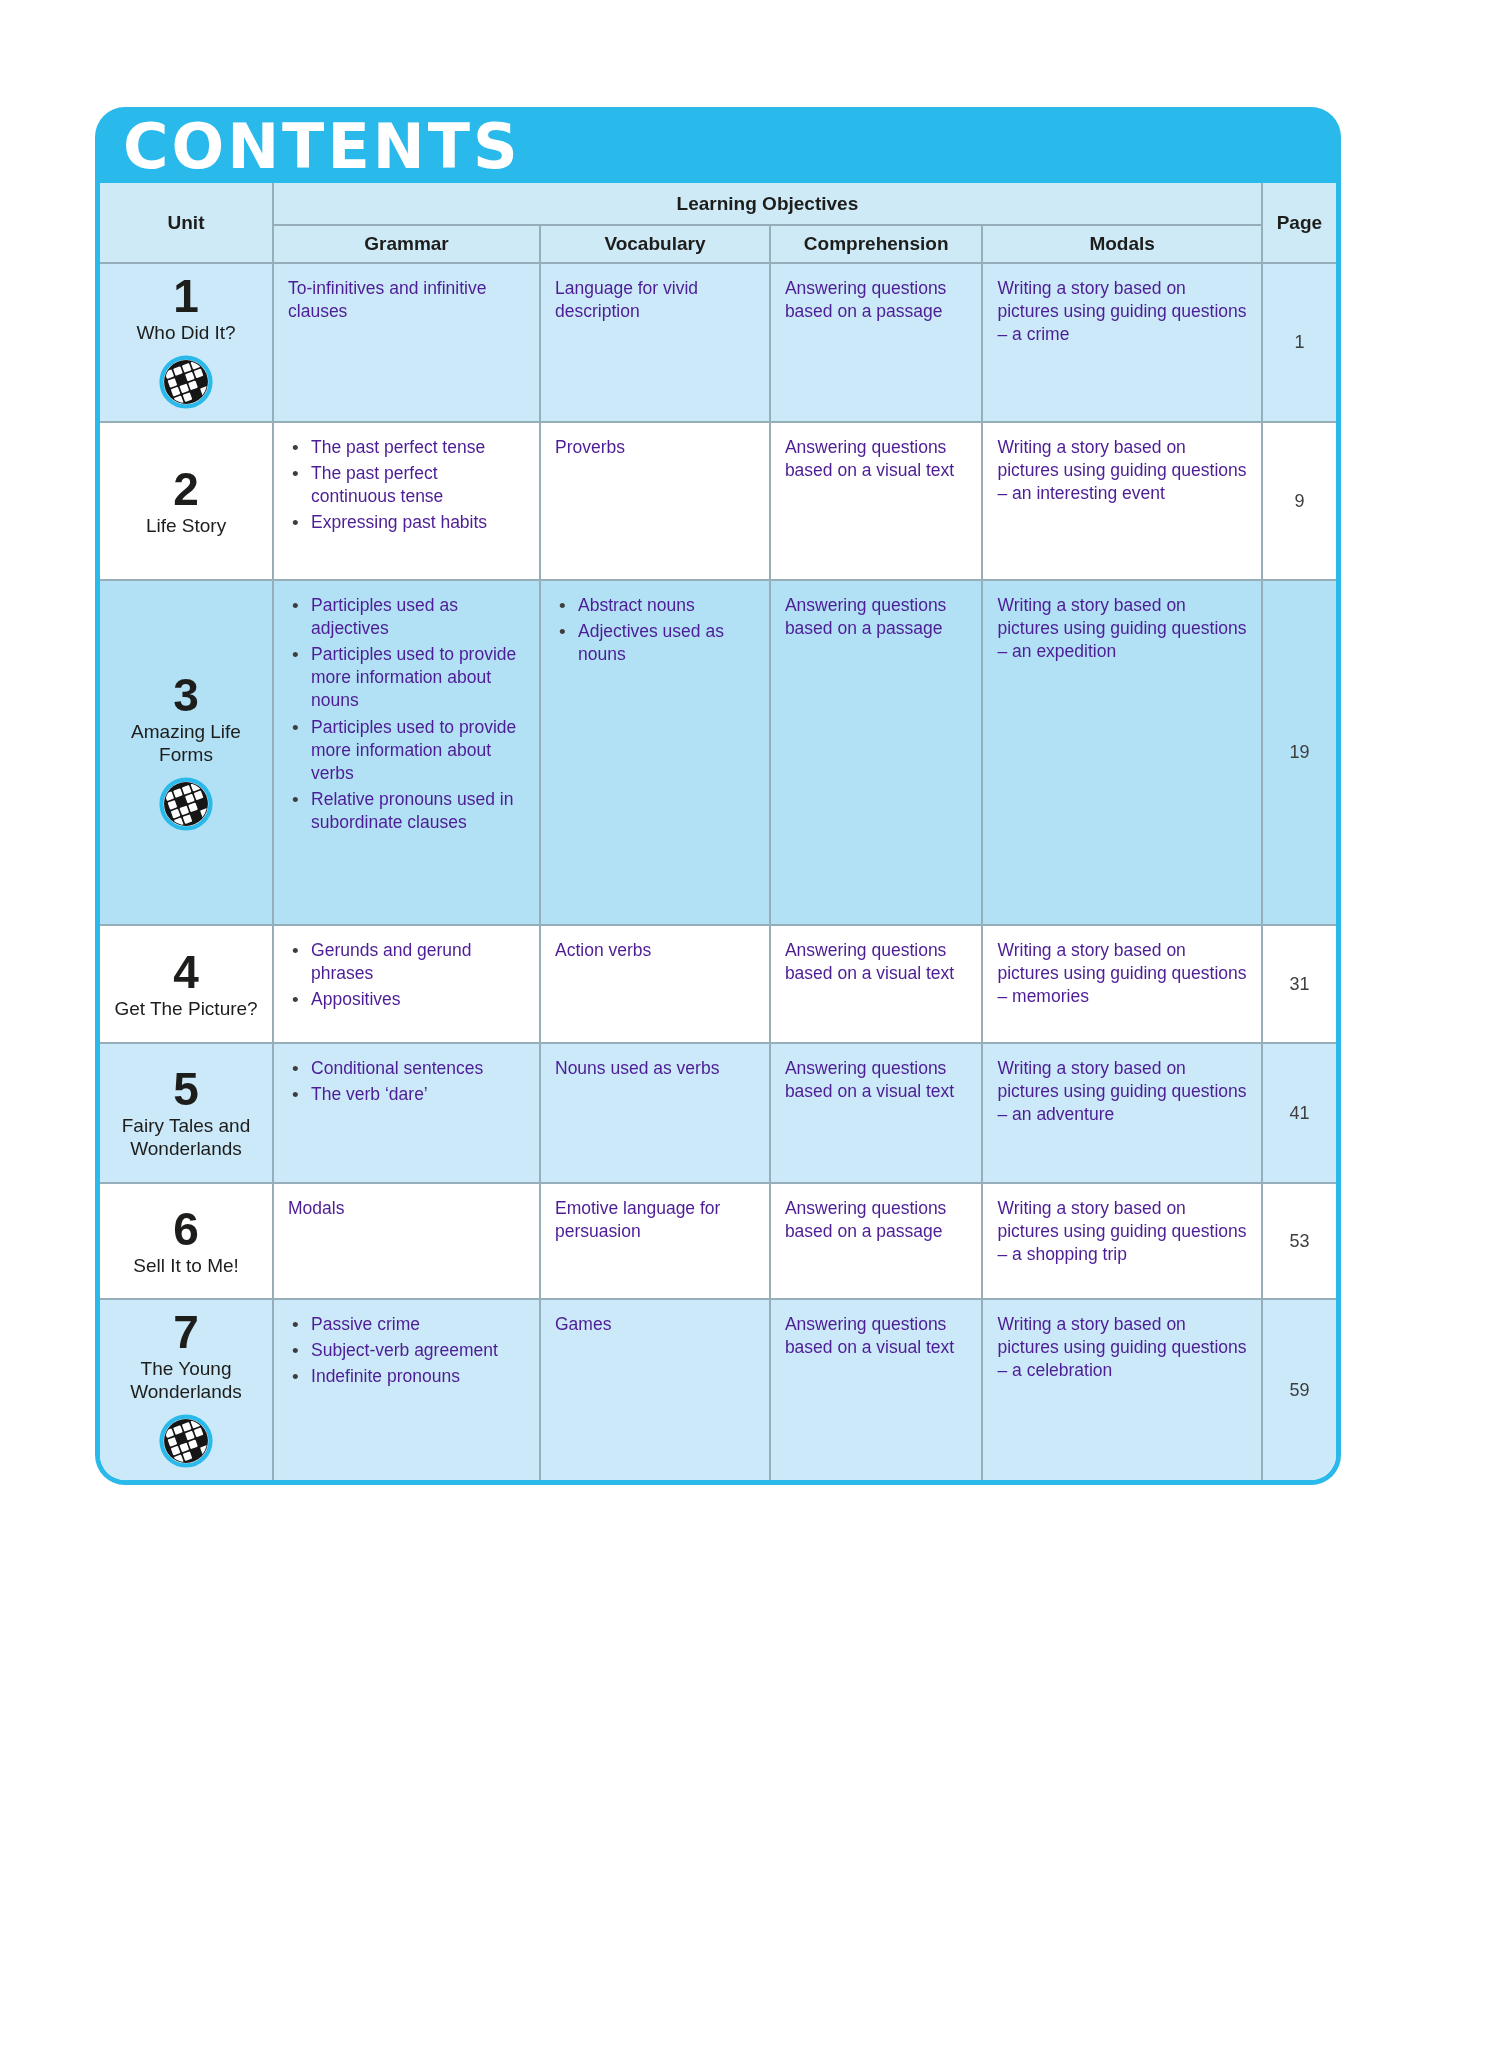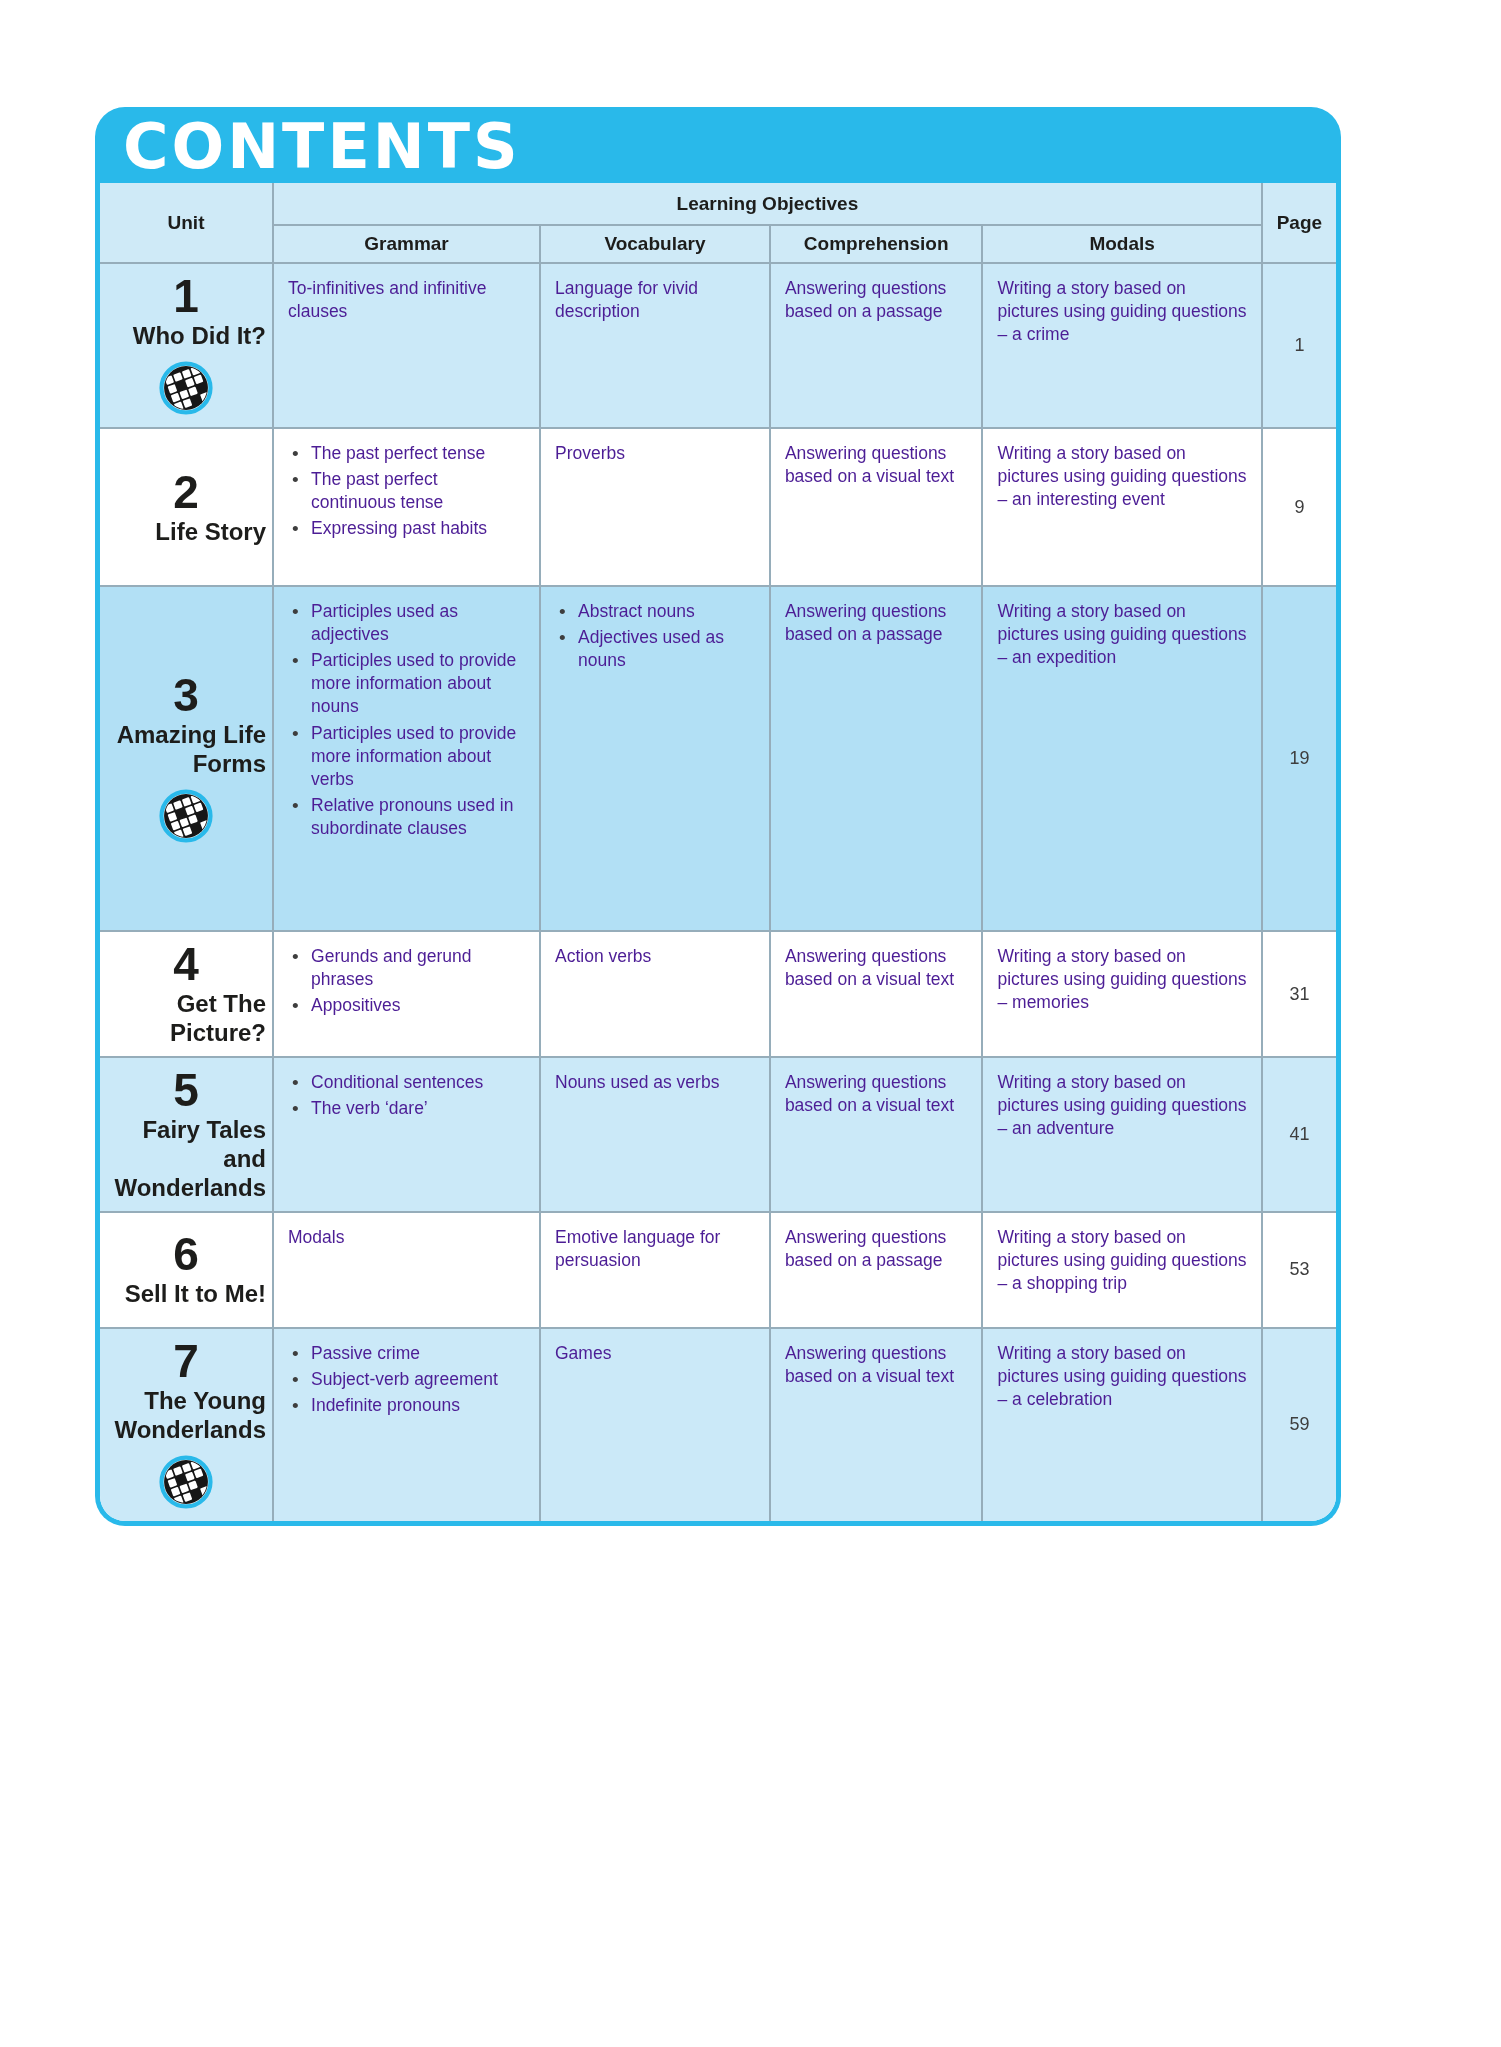--- a/index.html
+++ b/index.html
@@ -68,21 +68,21 @@
     line-height: 1.32;
     color: #4c1d95;
   }
   td.unit-cell {
     vertical-align: middle;
     text-align: center;
     padding: 8px 6px;
     color: #1d1d1b;
   }
   .unit-number { font-size: 46px; font-weight: bold; line-height: 1.05; }
-  .unit-name   { font-size: 24px; font-weight: bold; line-height: 1.2; margin-top: 2px; text-align: right; }
+  .unit-name   { font-size: 19px; font-weight: normal; line-height: 1.2; margin-top: 2px; }
   .cw-icon { margin-top: 10px; display: inline-block; }
   td.page-cell {
     vertical-align: middle;
     text-align: center;
     font-size: 18px;
     color: #3e3e3e;
   }
   ul.bullets { margin: 0; padding: 0; list-style: none; }
   ul.bullets li { position: relative; padding-left: 23px; margin-bottom: 3px; }
   ul.bullets li::before {

